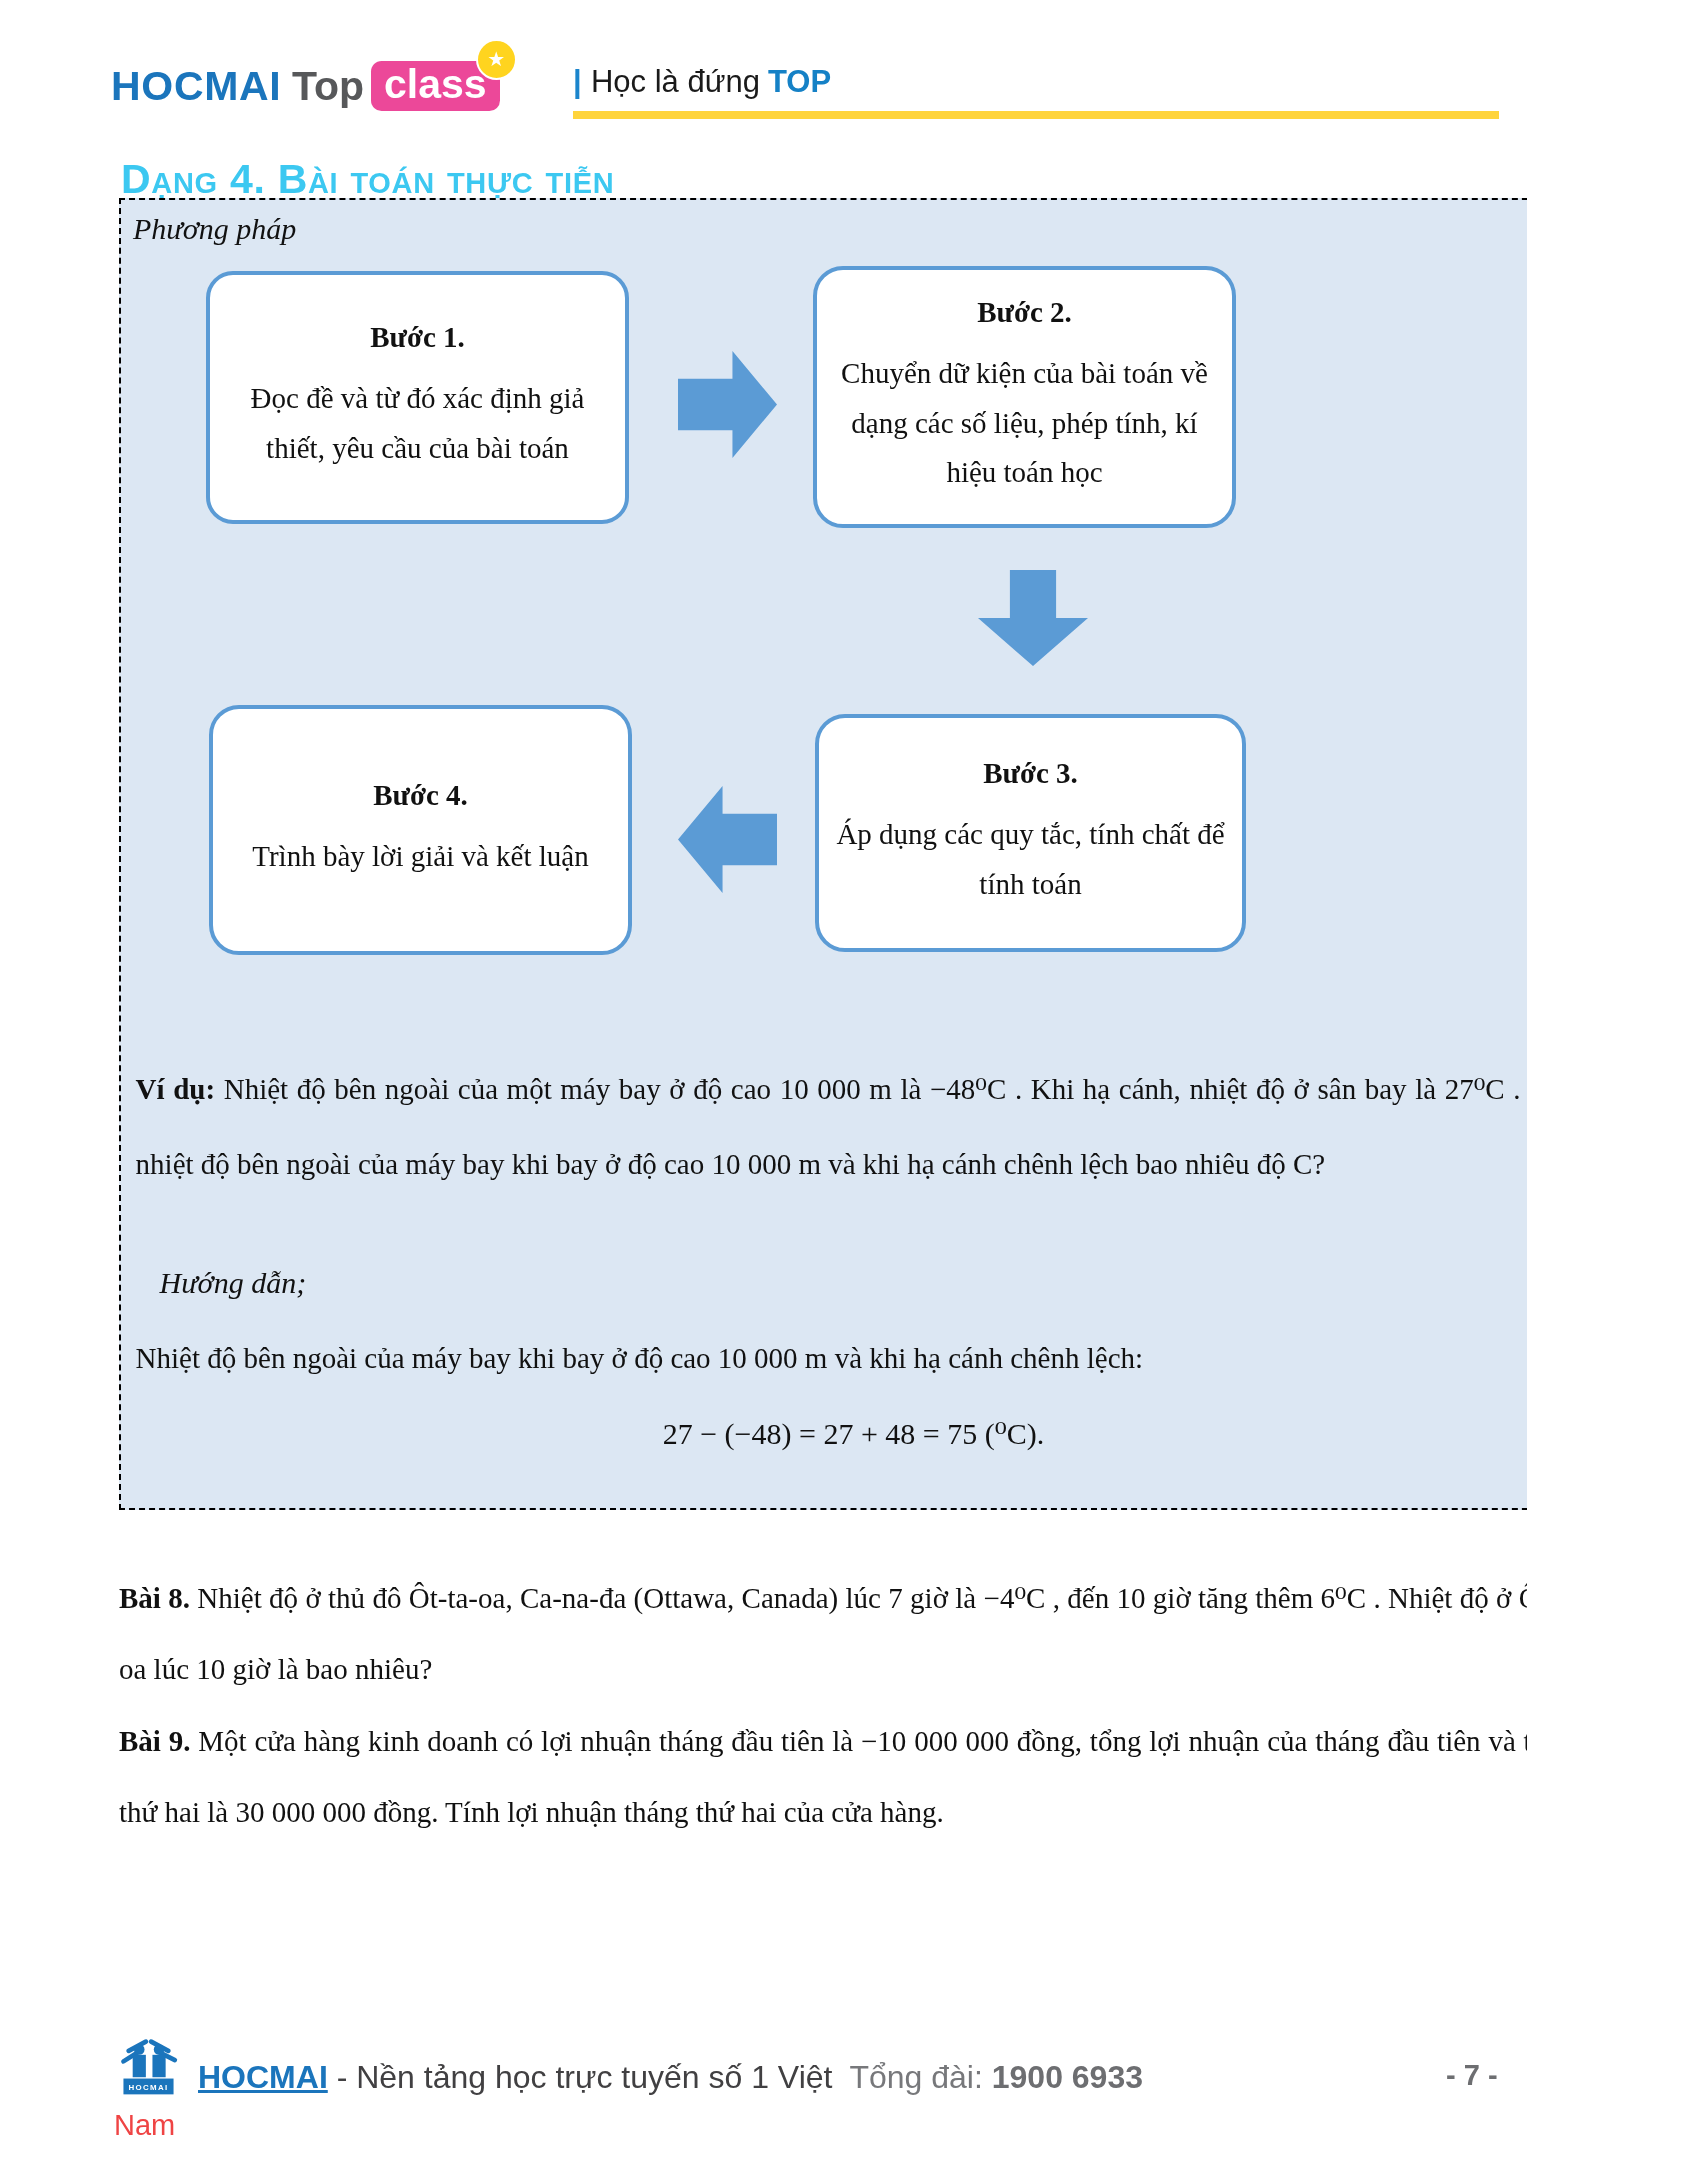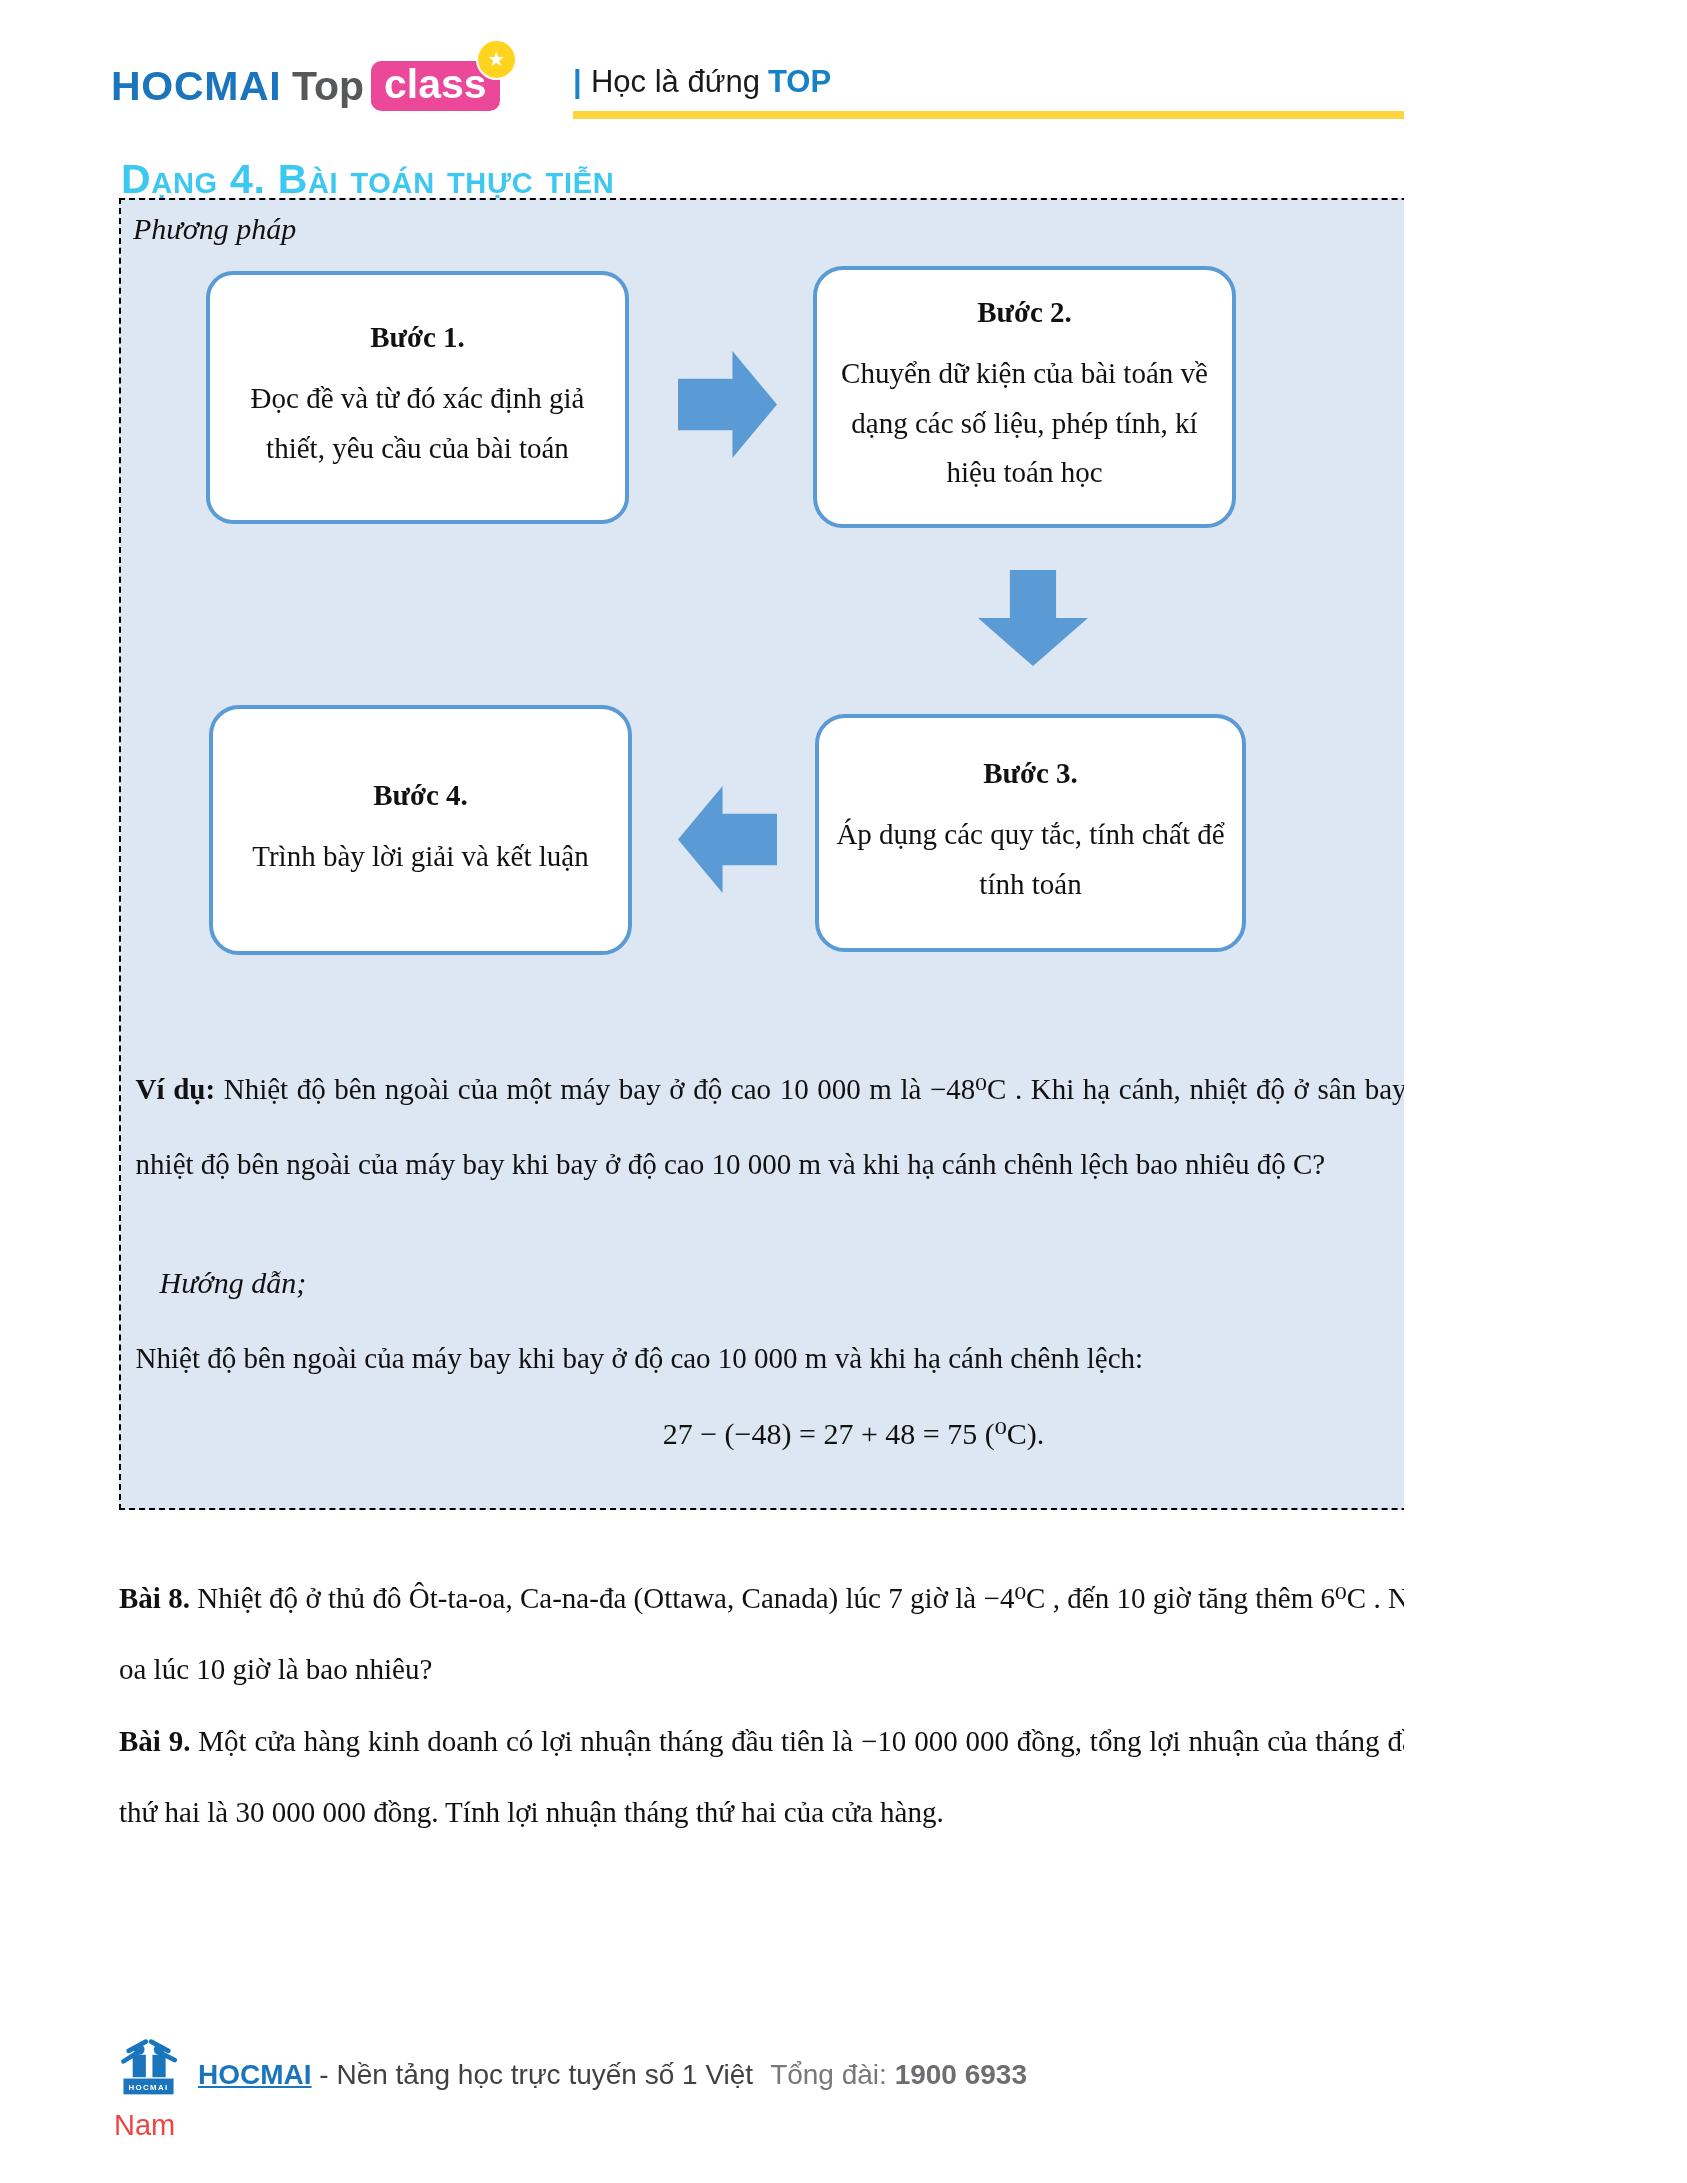--- a/index.html
+++ b/index.html
@@ -1,18 +1,18 @@
 <!DOCTYPE html>
 <html lang="vi" style="font-size:10.6px"><head>
 <meta charset="utf-8">
 <style>
   html,body{margin:0;padding:0;background:#ffffff;}
   #page{
     position:relative;
-    width:1404px;height:2183px;
+    width:1527px;height:2183px;
     background:#ffffff;
     font-family:"Liberation Serif","DejaVu Serif",serif;
     color:#111111;
     overflow:hidden;
   }
   
   .hdr-logo{position:absolute;left:111px;top:61px;display:flex;align-items:center;
     font-family:"Liberation Sans","DejaVu Sans",sans-serif;font-weight:bold;}
   .hocmai-word{font-size:41px;color:#1b75bc;letter-spacing:0.7px;}
   .top-word{font-size:41px;color:#57585a;margin-left:10.6px;}
@@ -57,21 +57,21 @@
   .solution-line{position:absolute;left:14.6px;top:1142px;font-size:29px;}
   .formula-line{position:absolute;left:0;top:1216px;width:100%;text-align:center;font-size:30px;}
   
   .problem{position:absolute;left:119px;width:1469px;font-size:29px;line-height:71px;
     text-align:justify;margin:0;}
   .p8{top:1563px;}
   .p9{top:1706px;}
   
   .footer-logo{position:absolute;left:114px;top:2039px;width:69px;height:58px;}
   .footer-line{position:absolute;left:198px;top:2059px;
-    font-family:"Liberation Sans","DejaVu Sans",sans-serif;font-size:28px;color:#414042;}
+    font-family:"Liberation Sans","DejaVu Sans",sans-serif;font-size:32px;color:#414042;}
   .footer-link{color:#1b75bc;font-weight:bold;text-decoration:underline;}
   .hotline{color:#77787b;margin-left:17px;}
   .hotline b{color:#6d6e71;}
   .footer-line2{position:absolute;left:114px;top:2109px;
     font-family:"Liberation Sans","DejaVu Sans",sans-serif;font-size:29px;color:#ef4444;}
   .page-num{position:absolute;left:1446px;top:2059px;
     font-family:"Liberation Sans","DejaVu Sans",sans-serif;font-size:29px;font-weight:bold;color:#6d6e71;}
 </style>
 </head>
 <body>

